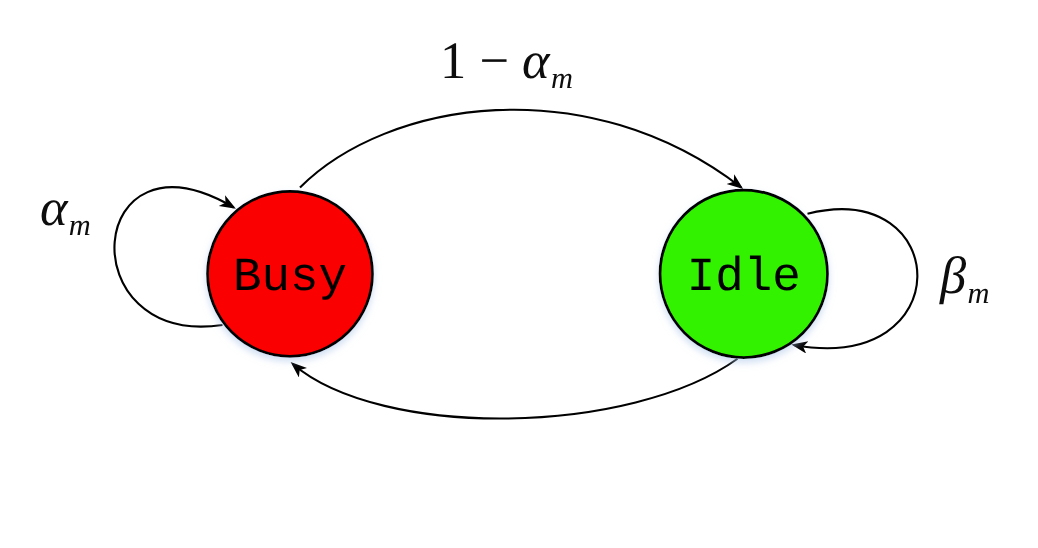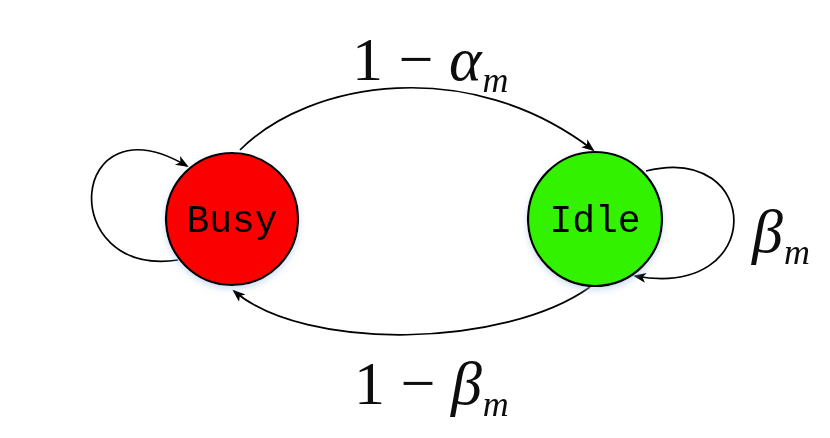--- a/index.html
+++ b/index.html
@@ -26,21 +26,21 @@
   }
   .state-label {
     font-family: "Liberation Mono", monospace;
     font-size: 38px;
     fill: #000000;
     text-anchor: middle;
   }
   .mlabel {
     position: absolute;
     color: #0d0d0d;
-    font-size: 62px;
+    font-size: 42px;
     line-height: 1;
     white-space: nowrap;
   }
   .mlabel .prefix { font-style: normal; }
   .mlabel .sym    { font-style: italic; }
   .mlabel .sub    {
     font-style: italic;
     font-size: 0.58em;
     vertical-align: -0.32em;
     margin-left: 1px;
@@ -69,25 +69,25 @@
       <circle class="state-circle" cx="232" cy="219" r="66" filter="url(#softglow)" fill="#FB0505"></circle>
       <text class="state-label" x="232" y="232">Busy</text>
     </g>
 
     <g>
       <circle class="state-circle" cx="595" cy="219" r="67" filter="url(#softglow)" fill="#33F202"></circle>
       <text class="state-label" x="595" y="232">Idle</text>
     </g>
   </svg>
 
+  <div class="mlabel" style="left:32px; top:146px;">
+    <span class="prefix"></span><span class="sym">α</span><span class="sub">m</span>
+  </div>
 
   <div class="mlabel" style="left:352px; top:28px;">
     <span class="prefix">1 − </span><span class="sym">α</span><span class="sub">m</span>
   </div>
 
   <div class="mlabel" style="left:752px; top:200px;">
     <span class="prefix"></span><span class="sym">β</span><span class="sub">m</span>
   </div>
 
-  <div class="mlabel" style="left:354px; top:352px;">
-    <span class="prefix">1 − </span><span class="sym">β</span><span class="sub">m</span>
-  </div>
 </div>
 
 </body></html>

